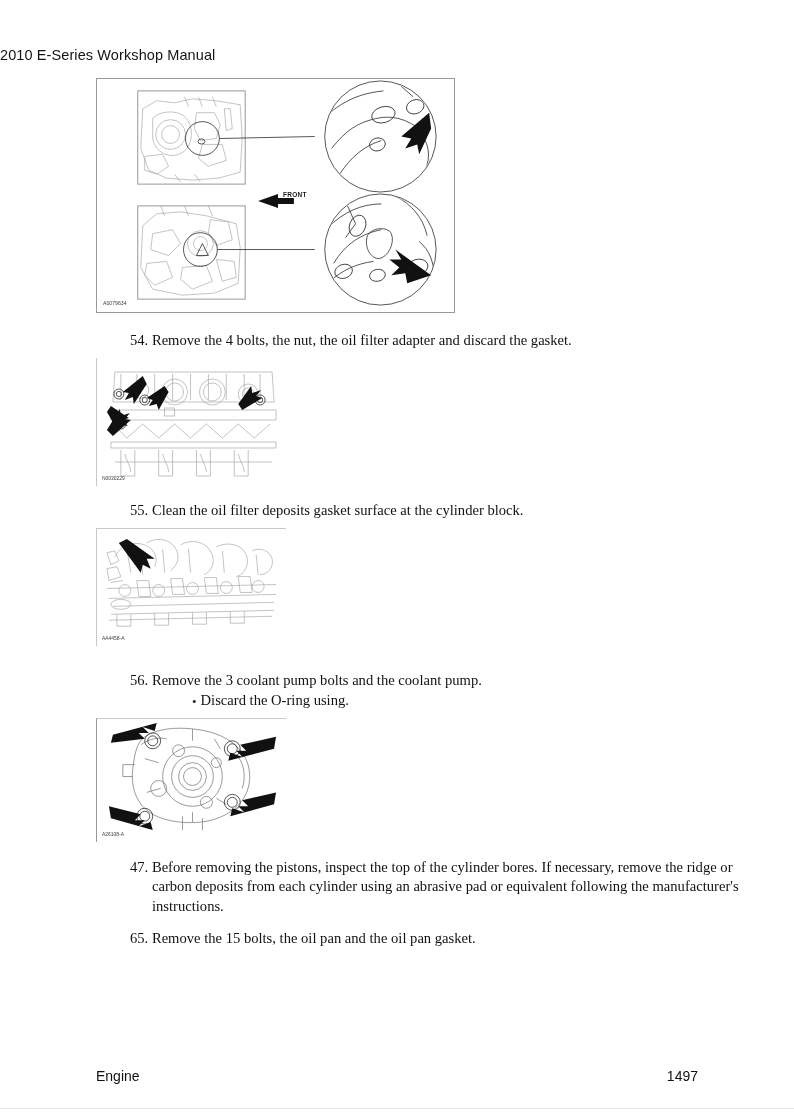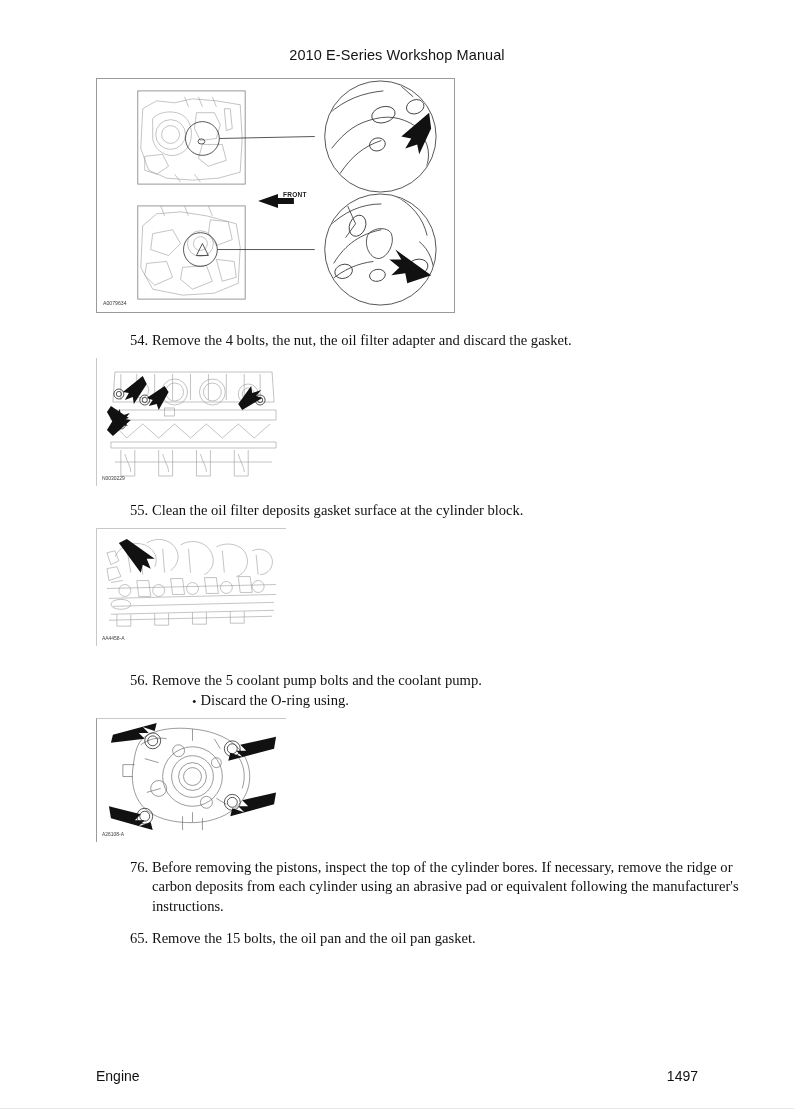--- a/index.html
+++ b/index.html
@@ -28,21 +28,21 @@
     height: 1px;
     background: #e9e9e9;
   }
 
   
   .doc-header {
     position: absolute;
     top: 47px;
     left: 0;
     width: 794px;
-    text-align: center;
+    text-align: left;
     font-family: "Liberation Sans", "DejaVu Sans", sans-serif;
     font-size: 14.5px;
     color: #141414;
     letter-spacing: 0.1px;
   }
 
   
   .step {
     position: absolute;
     color: #111111;
@@ -387,30 +387,30 @@
   <div class="step" id="step-55" style="left:118px; top:501px; width:620px;">
     <span class="num-line">
       <span>55.</span>
       <span>Clean the oil filter deposits gasket surface at the cylinder block.</span>
     </span>
   </div>
 
   <div class="step" id="step-56" style="left:118px; top:671px; width:620px;">
     <span class="num-line">
       <span>56.</span>
-      <span>Remove the 5 coolant pump bolts and the coolant pump.</span>
+      <span>Remove the 3 coolant pump bolts and the coolant pump.</span>
     </span>
     <span class="bullet-line">
       <span class="bullet-dot">•</span><span>Discard the O-ring using.</span>
     </span>
   </div>
 
   <div class="step" id="step-57" style="left:118px; top:858px; width:626px;">
     <span class="num-line">
-      <span>76.</span>
+      <span>47.</span>
       <span>Before removing the pistons, inspect the top of the cylinder bores. If necessary, remove the ridge or carbon deposits from each cylinder using an abrasive pad or equivalent following the manufacturer's instructions.</span>
     </span>
   </div>
 
   <div class="step" id="step-58" style="left:118px; top:929px; width:620px;">
     <span class="num-line">
       <span>65.</span>
       <span>Remove the 15 bolts, the oil pan and the oil pan gasket.</span>
     </span>
   </div>

